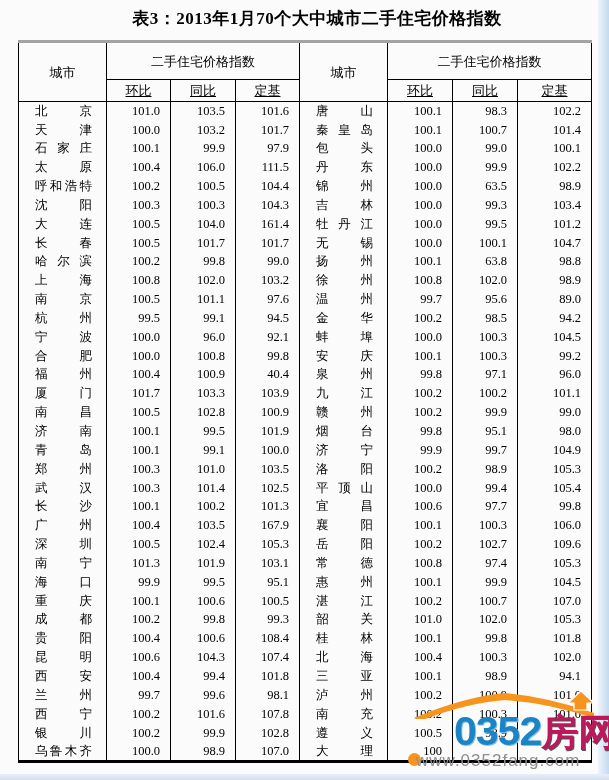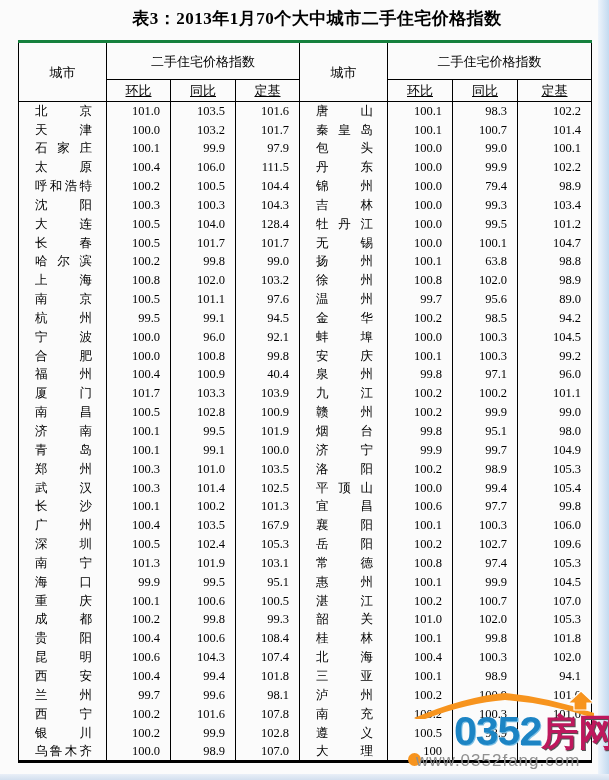--- a/index.html
+++ b/index.html
@@ -19,21 +19,21 @@
     background:linear-gradient(to bottom,#e9eff7,#d3e0ef);
   }
   .page-title{
     position:absolute;top:7px;left:18px;width:598px;
     text-align:center;font-size:17px;font-weight:bold;
     letter-spacing:0.5px;
   }
   table.price-table{
     position:absolute;left:18px;top:40px;width:573px;height:720px;
     border-collapse:collapse;table-layout:fixed;
-    border-top:3px solid #15803d;border-bottom:3px solid #000;
+    border-top:3px solid #a3a3a3;border-bottom:3px solid #000;
   }
   .price-table th,.price-table td{
     border:1px solid #000;
     font-weight:normal;padding:0;
     font-size:13px;line-height:1;
     overflow:hidden;white-space:nowrap;
   }
   .price-table thead tr.hrow1{height:38px;}
   .price-table thead tr.hrow2{height:22px;text-decoration:underline;}
   .price-table tbody td{border-top:none;border-bottom:none;font-size:12.5px;}
@@ -161,21 +161,21 @@
         <td class="city-cell">
           <span class="city-name">呼和浩特</span>
         </td>
         <td class="num-cell">100.2</td>
         <td class="num-cell">100.5</td>
         <td class="num-cell">104.4</td>
         <td class="city-cell">
           <span class="city-name">锦州</span>
         </td>
         <td class="num-cell">100.0</td>
-        <td class="num-cell">79.4</td>
+        <td class="num-cell">63.5</td>
         <td class="num-cell">98.9</td>
       </tr>
       <tr>
         <td class="city-cell">
           <span class="city-name">沈阳</span>
         </td>
         <td class="num-cell">100.3</td>
         <td class="num-cell">100.3</td>
         <td class="num-cell">104.3</td>
         <td class="city-cell">
@@ -184,21 +184,21 @@
         <td class="num-cell">100.0</td>
         <td class="num-cell">99.3</td>
         <td class="num-cell">103.4</td>
       </tr>
       <tr>
         <td class="city-cell">
           <span class="city-name">大连</span>
         </td>
         <td class="num-cell">100.5</td>
         <td class="num-cell">104.0</td>
-        <td class="num-cell">128.4</td>
+        <td class="num-cell">161.4</td>
         <td class="city-cell">
           <span class="city-name">牡丹江</span>
         </td>
         <td class="num-cell">100.0</td>
         <td class="num-cell">99.5</td>
         <td class="num-cell">101.2</td>
       </tr>
       <tr>
         <td class="city-cell">
           <span class="city-name">长春</span>

